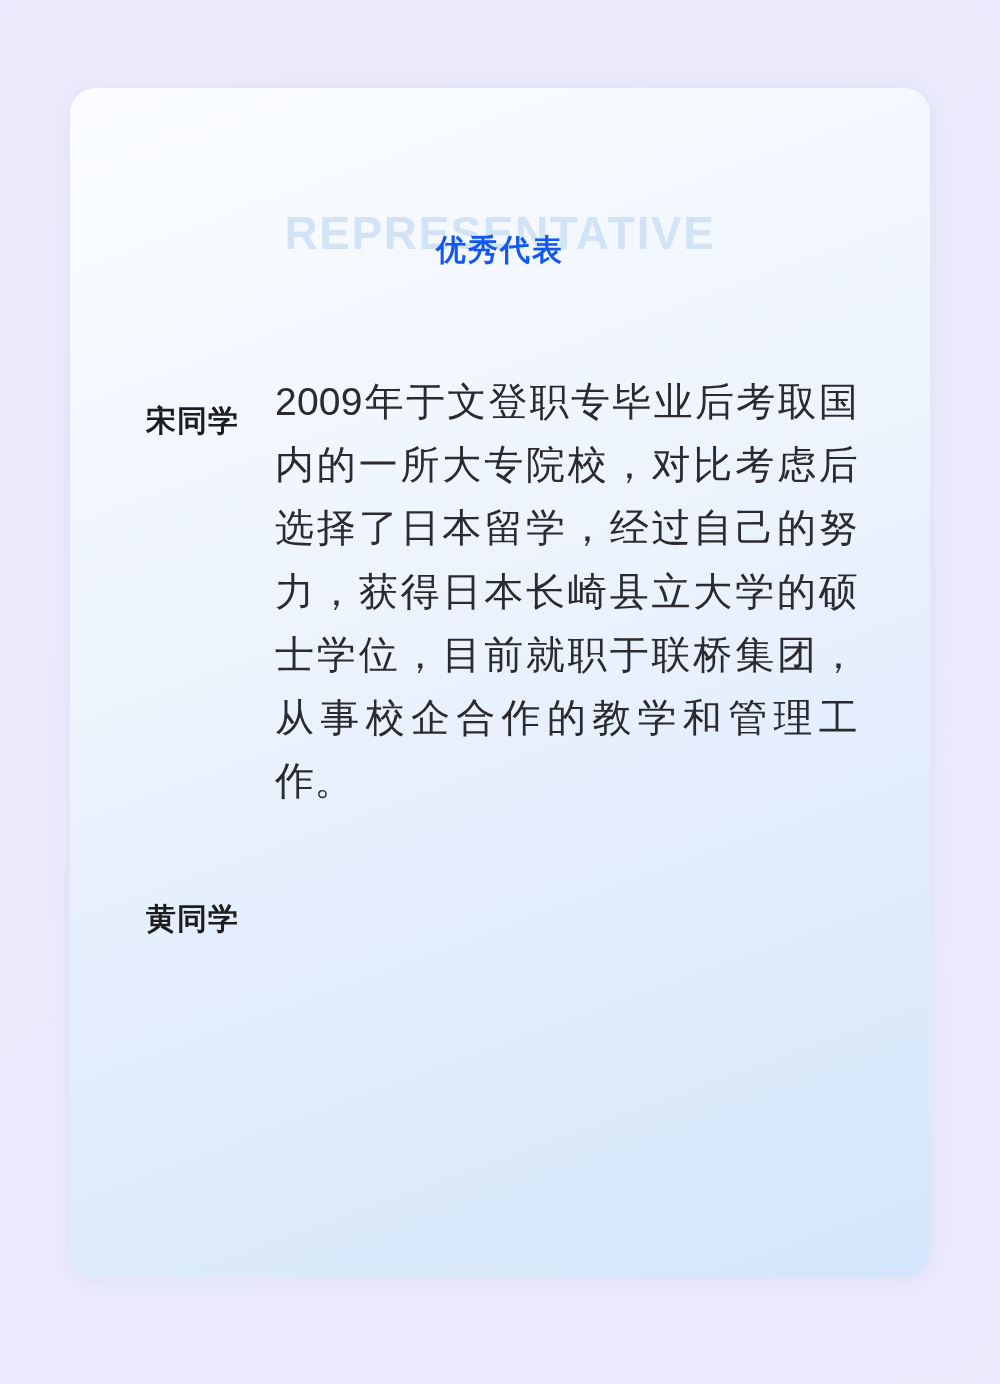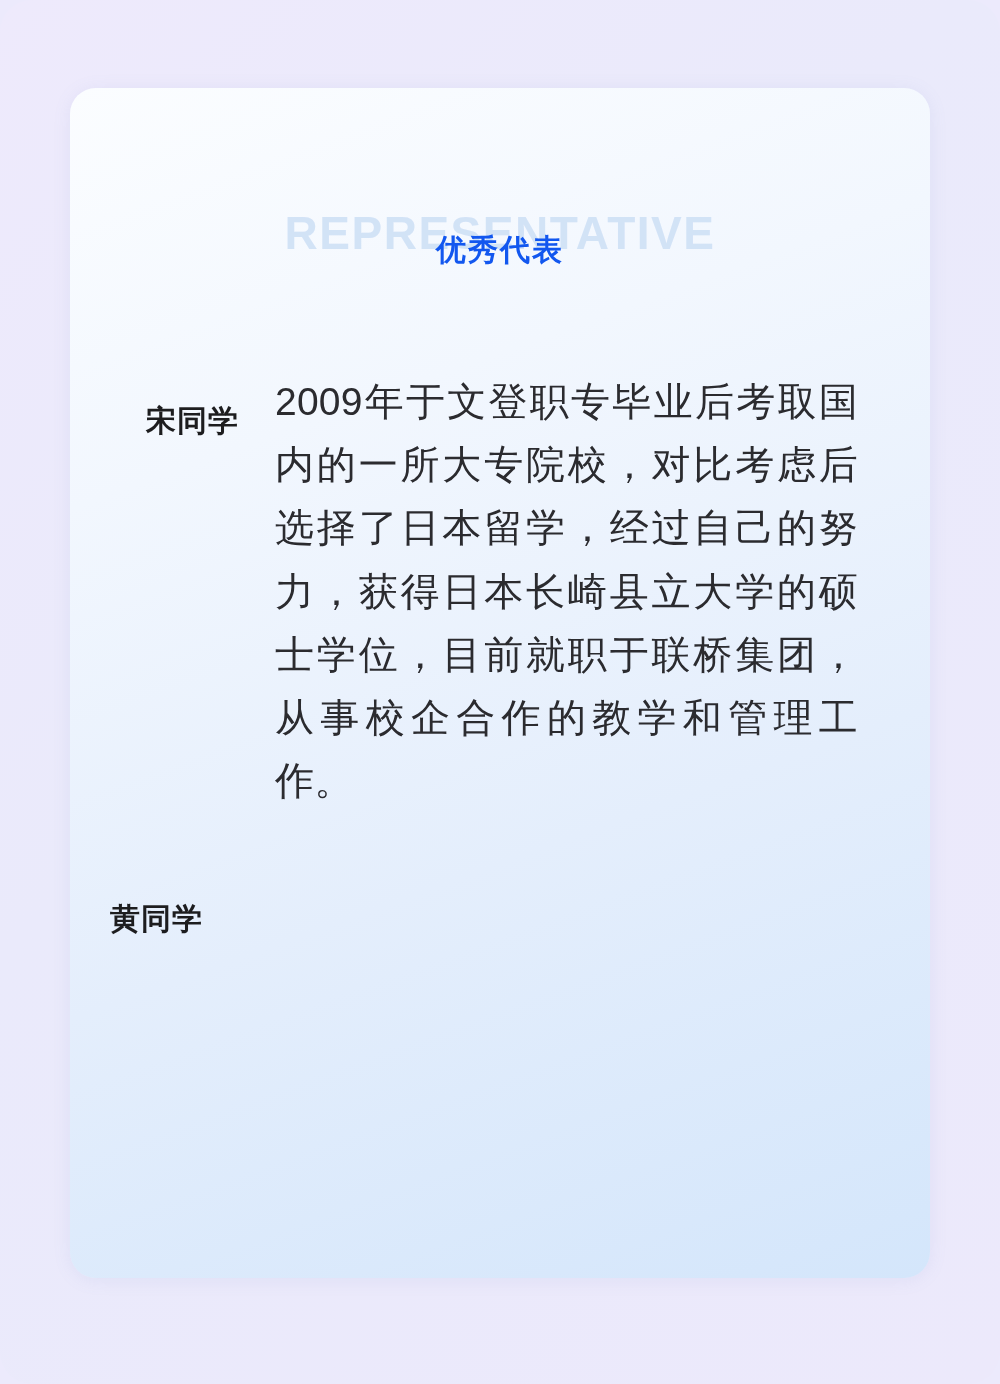--- a/index.html
+++ b/index.html
@@ -64,21 +64,20 @@
   .entries {
     margin: 52px 40px 0 40px;
   }
   .entry {
     display: flex;
     align-items: flex-start;
     margin-bottom: 56px;
   }
   .entry:last-child {
     margin-bottom: 0;
-    flex-direction: column;
   }
   .entry-name {
     flex: 0 0 165px;
     font-size: 30px;
     font-weight: bold;
     color: #1d1d1f;
     line-height: 1.5;
     padding-top: 28px;
     text-align: center;
     letter-spacing: 1px;

